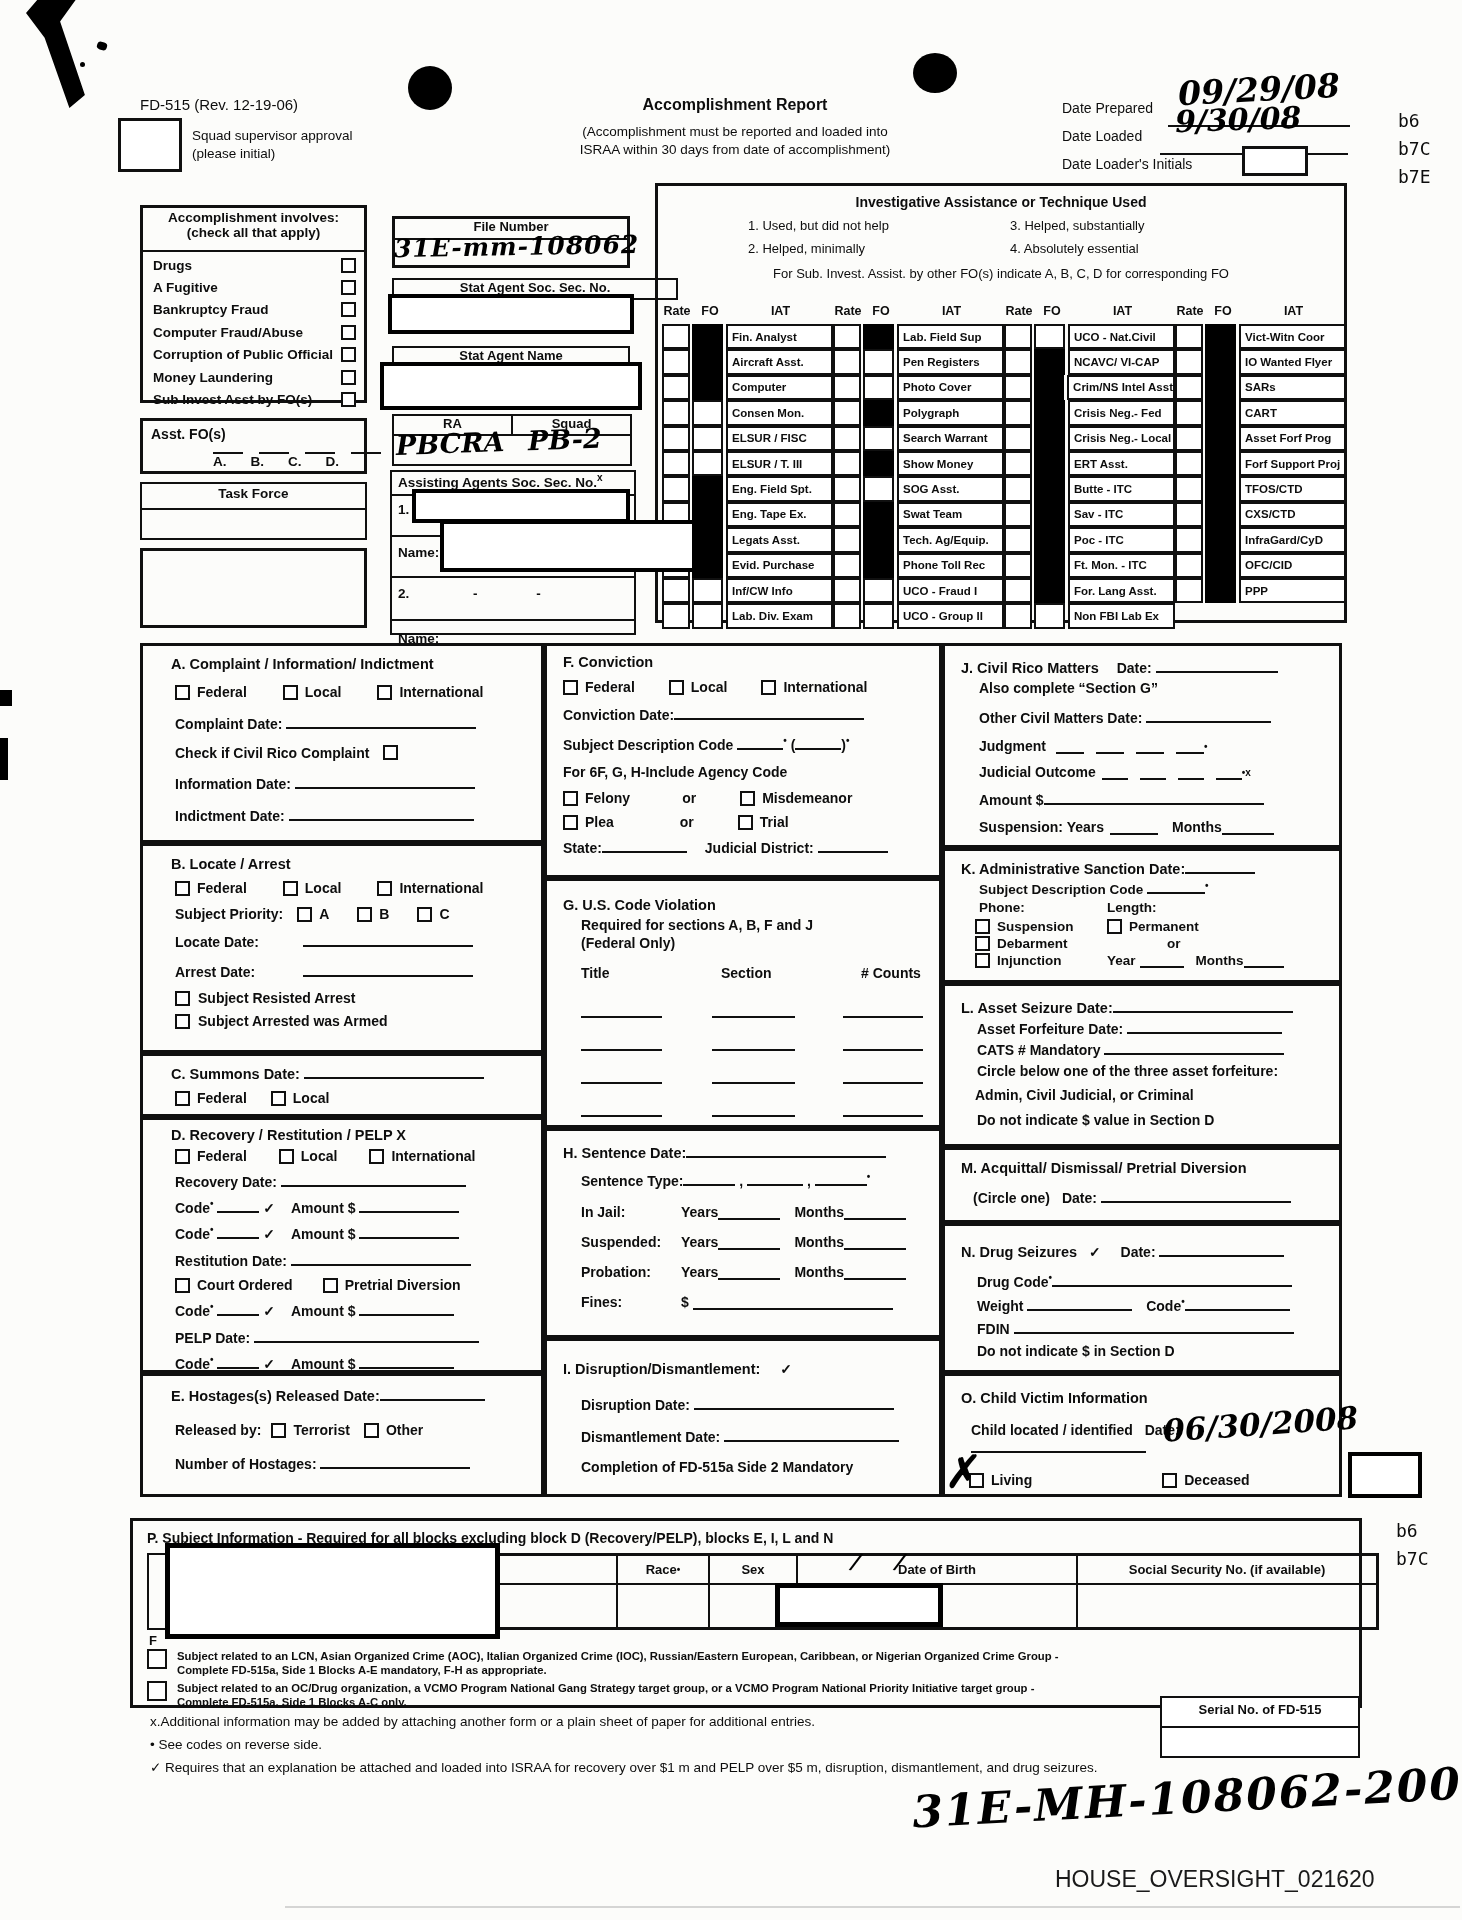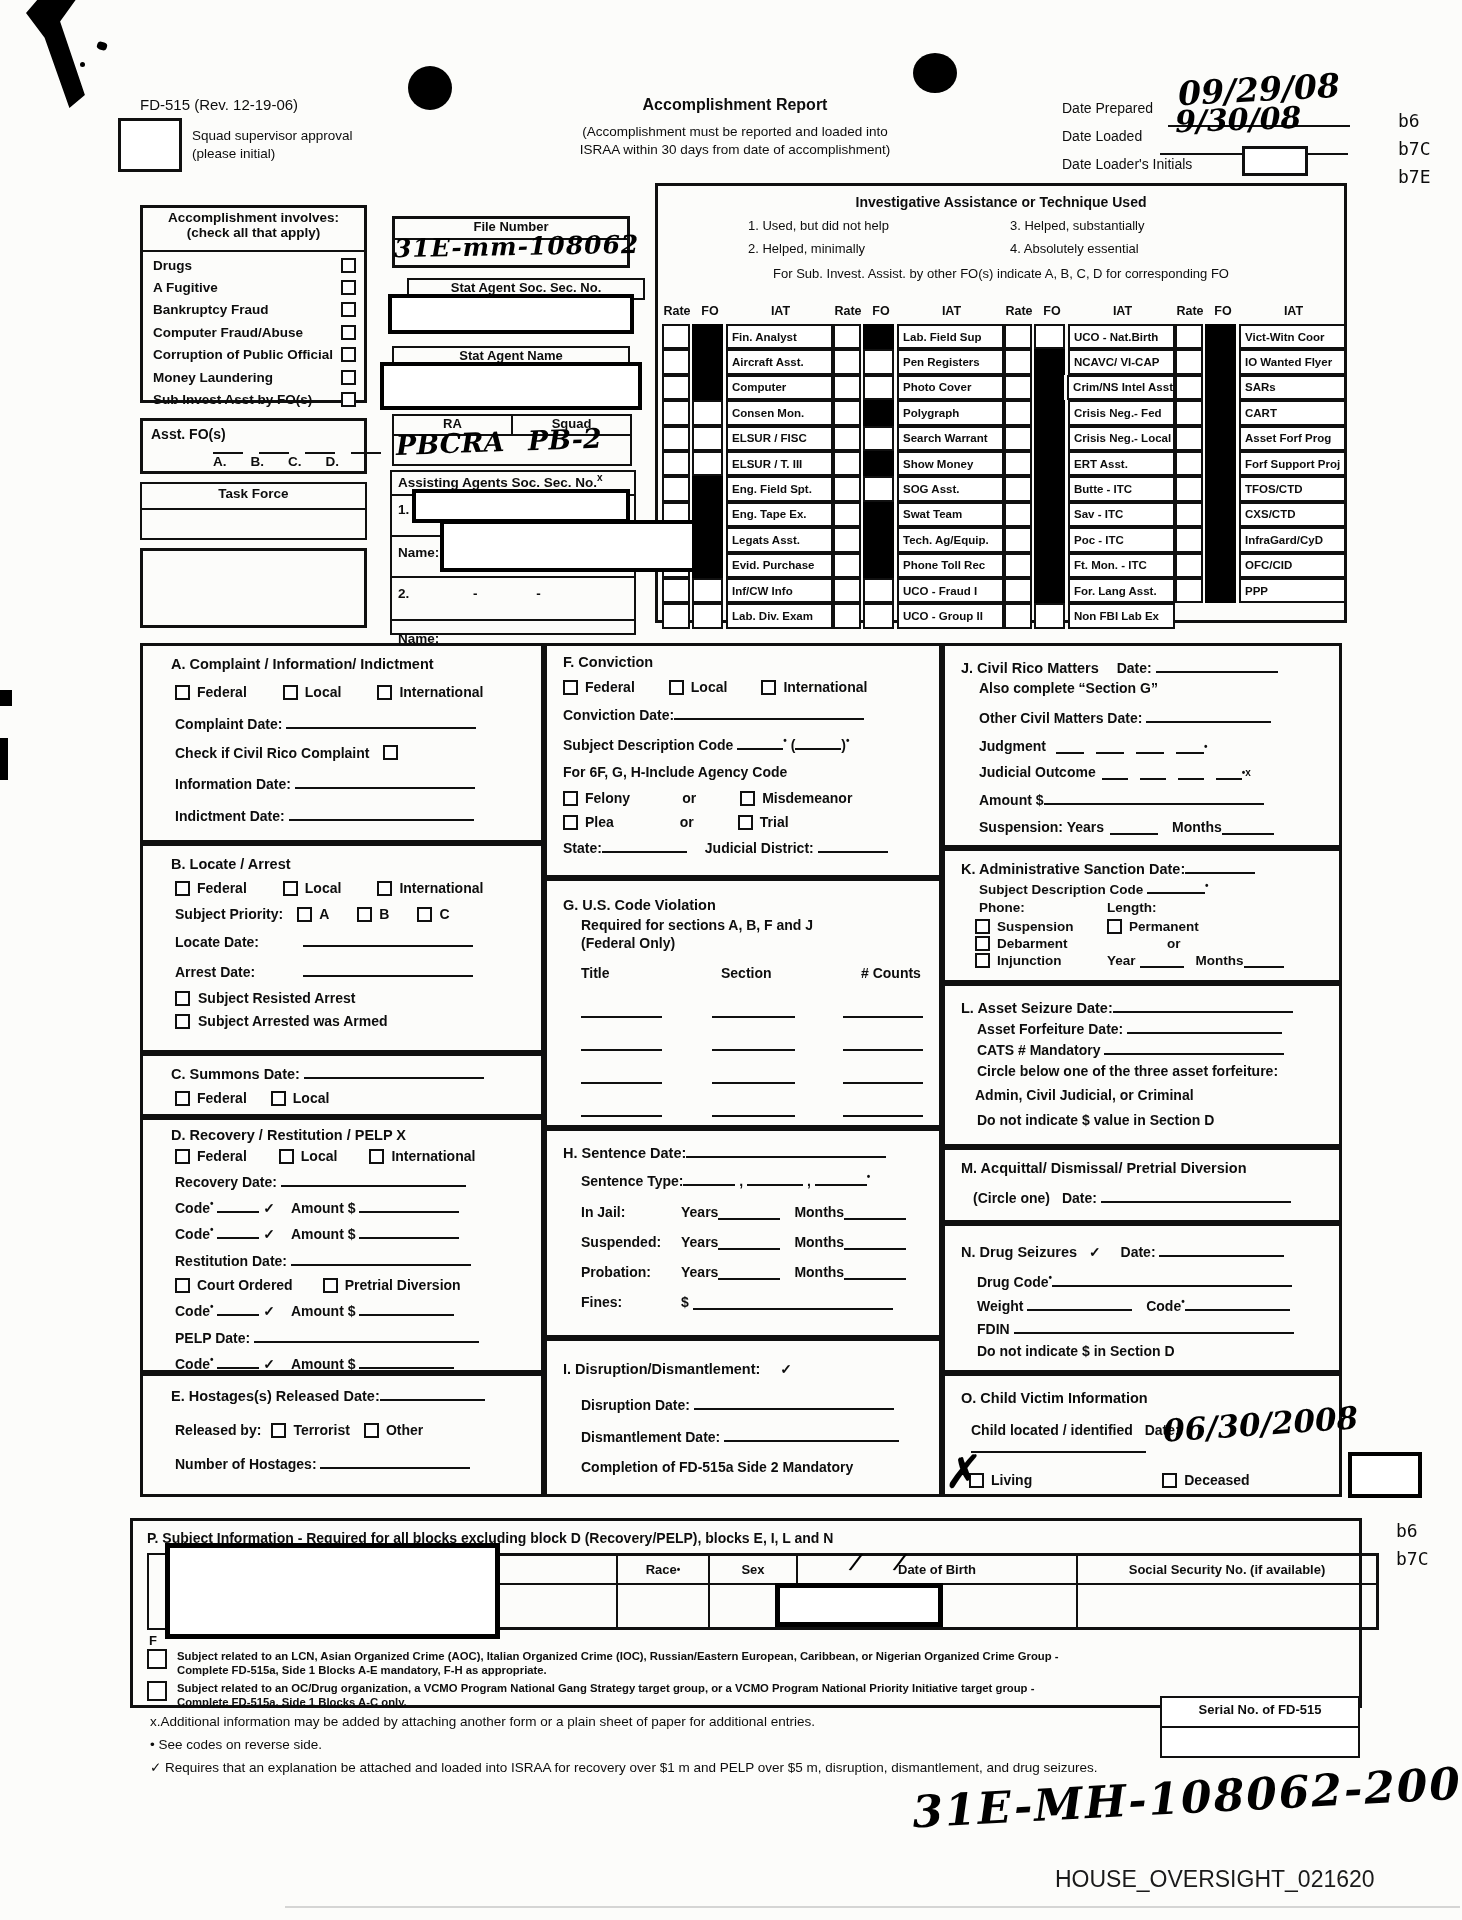--- a/index.html
+++ b/index.html
@@ -116,21 +116,21 @@
           <span class="cb"></span>
         </div>
         <div class="inv-item">
           <span class="lbl">Sub Invest Asst by FO(s)</span>
           <span class="cb"></span>
         </div>
       </div>
   </div>
   <div class="t hand" style="left:394px;top:232px;font-size:25px;transform:rotate(-1deg);letter-spacing:1px;">31E-mm-108062</div>
 
-  <div class="box" style="left:407px;top:278px;width:238px;height:22px;border-width:2.5px;">
+  <div class="box" style="left:392px;top:278px;width:286px;height:22px;border-width:2.5px;">
     <div class="b ctr" style="font-size:13px;">Stat Agent Soc. Sec. No.</div>
   </div>
   <div class="redactw" style="left:388px;top:294px;width:246px;height:40px;"></div>
 
   <div class="box" style="left:392px;top:346px;width:238px;height:22px;border-width:2.5px;">
     <div class="b ctr" style="font-size:13px;">Stat Agent Name</div>
   </div>
   <div class="redactw" style="left:380px;top:362px;width:262px;height:48px;"></div>
 
   <div class="box" style="left:392px;top:414px;width:240px;height:52px;border-width:2.5px;">
@@ -323,21 +323,21 @@
         </div>
         <div class="iat-group">
           <div class="iat-headrow">
             <span class="iat-h0">Rate</span>
             <span class="iat-h1">FO</span>
             <span class="iat-h2">IAT</span>
           </div>
           <div class="iat-row">
             <span class="iat-cell iat-rate"></span>
             <span class="iat-cell iat-fo"></span>
-            <span class="iat-cell iat-label">UCO - Nat.Birth</span>
+            <span class="iat-cell iat-label">UCO - Nat.Civil</span>
           </div>
           <div class="iat-row">
             <span class="iat-cell iat-rate"></span>
             <span class="iat-cell iat-fo redacted"></span>
             <span class="iat-cell iat-label">NCAVC/ VI-CAP</span>
           </div>
           <div class="iat-row">
             <span class="iat-cell iat-rate"></span>
             <span class="iat-cell iat-fo redacted"></span>
             <span class="iat-cell iat-label">Crim/NS Intel Asst</span>

